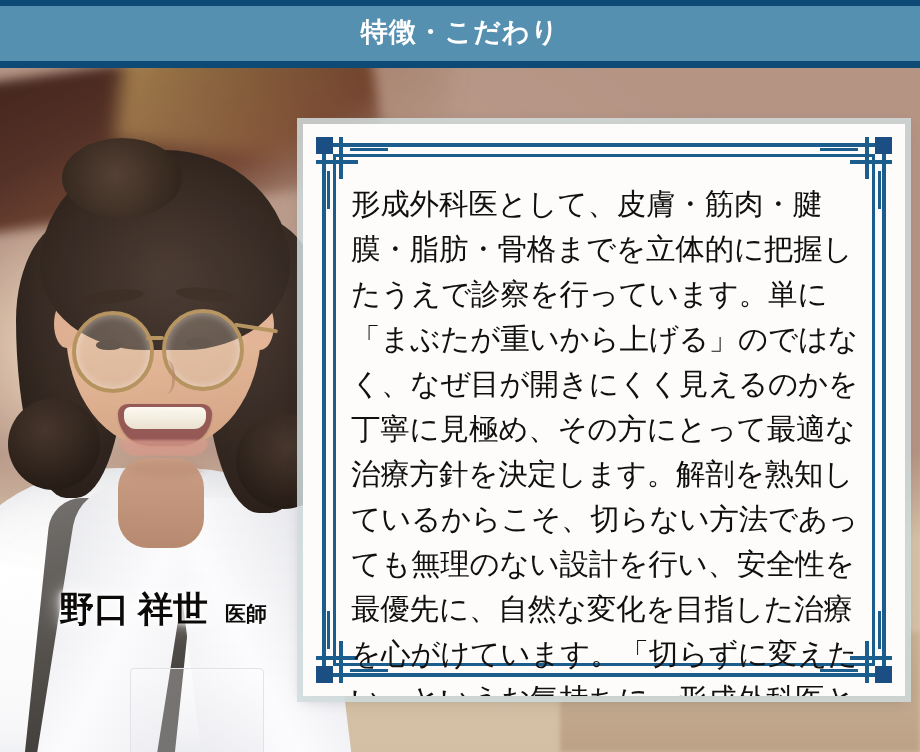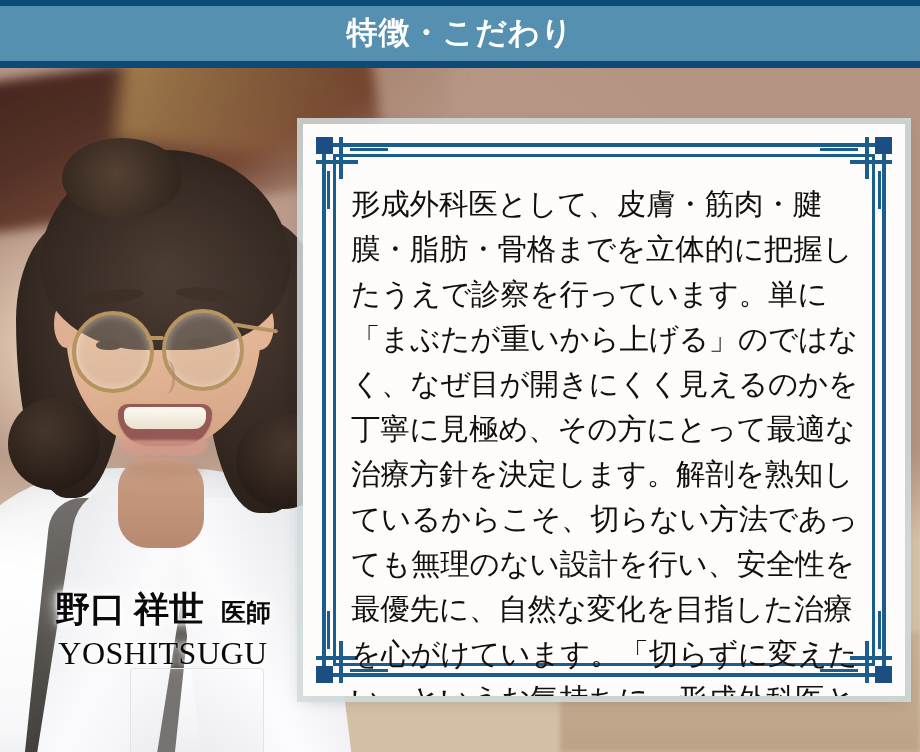--- a/index.html
+++ b/index.html
@@ -29,21 +29,21 @@
     border-top: 6px solid #0d4a75;
     border-bottom: 7px solid #0d4a75;
     box-sizing: border-box;
     display: flex;
     align-items: center;
     justify-content: center;
     z-index: 40;
   }
   .header-title {
     color: #ffffff;
-    font-size: 31px;
+    font-size: 27px;
     font-weight: bold;
     letter-spacing: 1px;
     line-height: 1;
     padding-bottom: 2px;
     white-space: nowrap;
   }
 
   
   .photo-stage {
     position: absolute;
@@ -434,21 +434,21 @@
       0 0 22px rgba(255,255,255,.85),
       0 0 4px rgba(255,255,255,1);
   }
   .name-ja {
     font-size: 35px;
     font-weight: bold;
     line-height: 44px;
     white-space: nowrap;
   }
   .name-ja .title-suffix {
-    font-size: 25px;
+    font-size: 21px;
     margin-left: 17px;
   }
   .name-en {
     font-size: 32px;
     line-height: 37px;
     letter-spacing: 0.5px;
   }
 </style>
 </head>
 <body>
@@ -544,16 +544,15 @@
       </div>
 
       <div class="card-body">形成外科医として、皮膚・筋肉・腱膜・脂肪・骨格までを立体的に把握したうえで診察を行っています。単に「まぶたが重いから上げる」のではなく、なぜ目が開きにくく見えるのかを丁寧に見極め、その方にとって最適な治療方針を決定します。解剖を熟知しているからこそ、切らない方法であっても無理のない設計を行い、安全性を最優先に、自然な変化を目指した治療を心がけています。「切らずに変えたい」というお気持ちに、形成外科医として責任をもってお応えします。</div>
     </div>
   </div>
 
   <div class="name-block">
     <div class="name-ja">
       <span>野口 祥世</span><span class="title-suffix">医師</span>
     </div>
-    <div class="name-en">YOSHITSUGU</div>
   </div>
 
 </div>
 
 </body></html>

